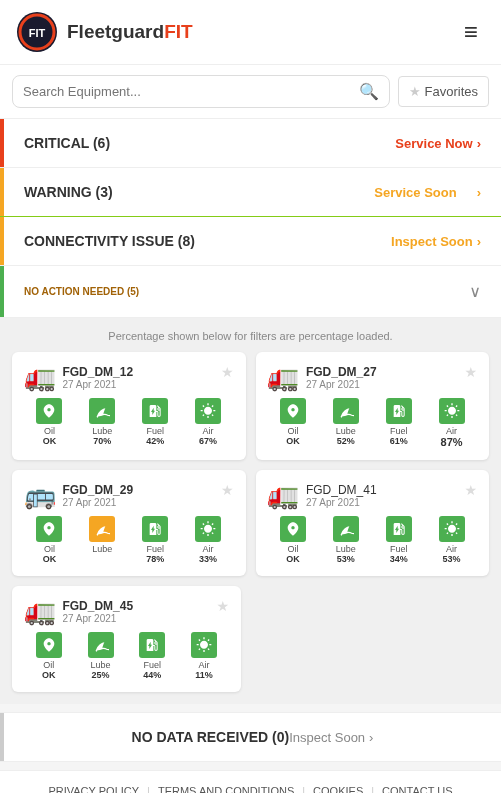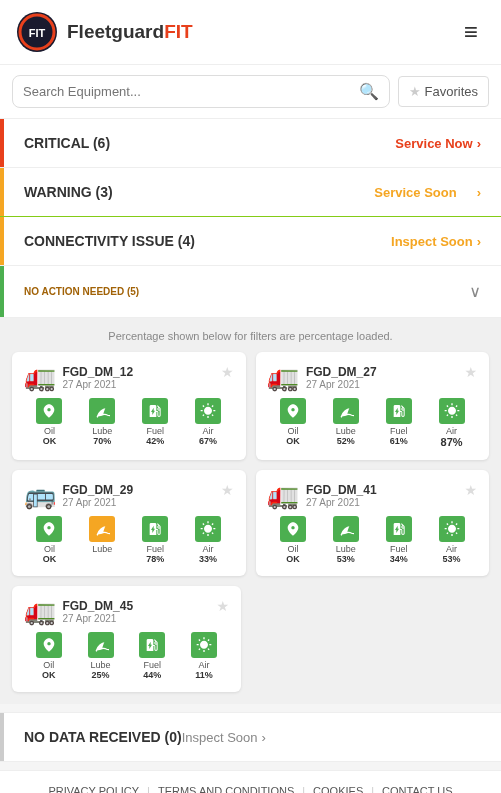--- a/index.html
+++ b/index.html
@@ -48,21 +48,21 @@
   <div style="position:absolute; left:0; top:0; bottom:0; width:4px; background:#f5a623;"></div>
   <span style="font-size:14px; font-weight:bold; color:#333; padding-left:4px;">WARNING (3)</span>
   <div style="display:flex; align-items:center; gap:20px; color:#f5a623; font-size:13px; font-weight:bold;">
     <span>Service Soon</span>
     <span>›</span>
   </div>
 </div>
 
 <div style="background:white; border-bottom:1px solid #eee; padding:16px 20px; display:flex; align-items:center; justify-content:space-between; cursor:pointer; position:relative;">
   <div style="position:absolute; left:0; top:0; bottom:0; width:4px; background:#f5a623;"></div>
-  <span style="font-size:14px; font-weight:bold; color:#333; padding-left:4px;">CONNECTIVITY ISSUE (4)</span>
+  <span style="font-size:14px; font-weight:bold; color:#333; padding-left:4px;">CONNECTIVITY ISSUE (8)</span>
   <div style="display:flex; align-items:center; gap:4px; color:#f5a623; font-size:13px; font-weight:bold;">
     <span>Inspect Soon</span>
     <span>›</span>
   </div>
 </div>
 
 <div style="background:white; border-bottom:1px solid #eee; padding:16px 20px; display:flex; align-items:center; justify-content:space-between; cursor:pointer; position:relative;">
   <div style="position:absolute; left:0; top:0; bottom:0; width:4px; background:#4caf50;"></div>
   <span style="font-size:10px; font-weight:bold; color:#a16207; padding-left:4px;">NO ACTION NEEDED (5)</span>
   <div style="display:flex; align-items:center; gap:4px; color:#888; font-size:16px;">
@@ -226,21 +226,21 @@
           <div style="font-size:9px; color:#333; font-weight:bold;">33%</div>
         </div>
       </div>
     </div>
 
     <div style="background:white; border-radius:6px; padding:12px; box-shadow:0 1px 3px rgba(0,0,0,0.1);">
       <div style="display:flex; align-items:flex-start; justify-content:space-between; margin-bottom:8px;">
         <div style="display:flex; align-items:center; gap:6px;">
           <div style="font-size:26px; line-height:1;">🚛</div>
           <div>
-            <div style="font-size:12px; font-weight:bold; color:#333;">FGD_DM_41</div>
+            <div style="font-size:12px; font-weight:normal; color:#333;">FGD_DM_41</div>
             <div style="font-size:10px; color:#888;">27 Apr 2021</div>
           </div>
         </div>
         <span style="color:#ddd; font-size:14px; cursor:pointer;">★</span>
       </div>
       <div style="display:grid; grid-template-columns:repeat(4,1fr); gap:2px; text-align:center;">
         <div>
           <div style="background:#4caf50; border-radius:3px; width:26px; height:26px; margin:0 auto; display:flex; align-items:center; justify-content:center;">
             <svg width="16" height="16" viewBox="0 0 24 24" fill="white">
                 <path d="M12 2C8 2 4 6 4 10c0 5.5 8 12 8 12s8-6.5 8-12c0-4-4-8-8-8zm0 10.5c-1.4 0-2.5-1.1-2.5-2.5S10.6 7.5 12 7.5s2.5 1.1 2.5 2.5-1.1 2.5-2.5 2.5z"></path>
@@ -327,21 +327,21 @@
             </svg>
         </div>
         <div style="font-size:9px; color:#555; margin-top:2px;">Air</div>
         <div style="font-size:9px; color:#333; font-weight:bold;">11%</div>
       </div>
     </div>
   </div>
 
 </div>
 
-<div style="background:white; border-top:1px solid #eee; border-bottom:1px solid #eee; padding:16px 20px; display:flex; align-items:center; justify-content:flex-start; cursor:pointer; position:relative; margin-top:8px;">
+<div style="background:white; border-top:1px solid #eee; border-bottom:1px solid #eee; padding:16px 20px; display:flex; align-items:center; justify-content:center; cursor:pointer; position:relative; margin-top:8px;">
   <div style="position:absolute; left:0; top:0; bottom:0; width:4px; background:#ccc;"></div>
   <span style="font-size:14px; font-weight:bold; color:#333; padding-left:4px;">NO DATA RECEIVED (0)</span>
   <div style="display:flex; align-items:center; gap:4px; color:#888; font-size:13px;">
     <span>Inspect Soon</span>
     <span>›</span>
   </div>
 </div>
 
 <div style="background:white; border-top:1px solid #eee; padding:14px 12px; display:flex; justify-content:center; align-items:center; gap:8px; flex-wrap:wrap; margin-top:8px;">
   <a href="#" style="font-size:11px; color:#555; text-decoration:none;">PRIVACY POLICY</a>

